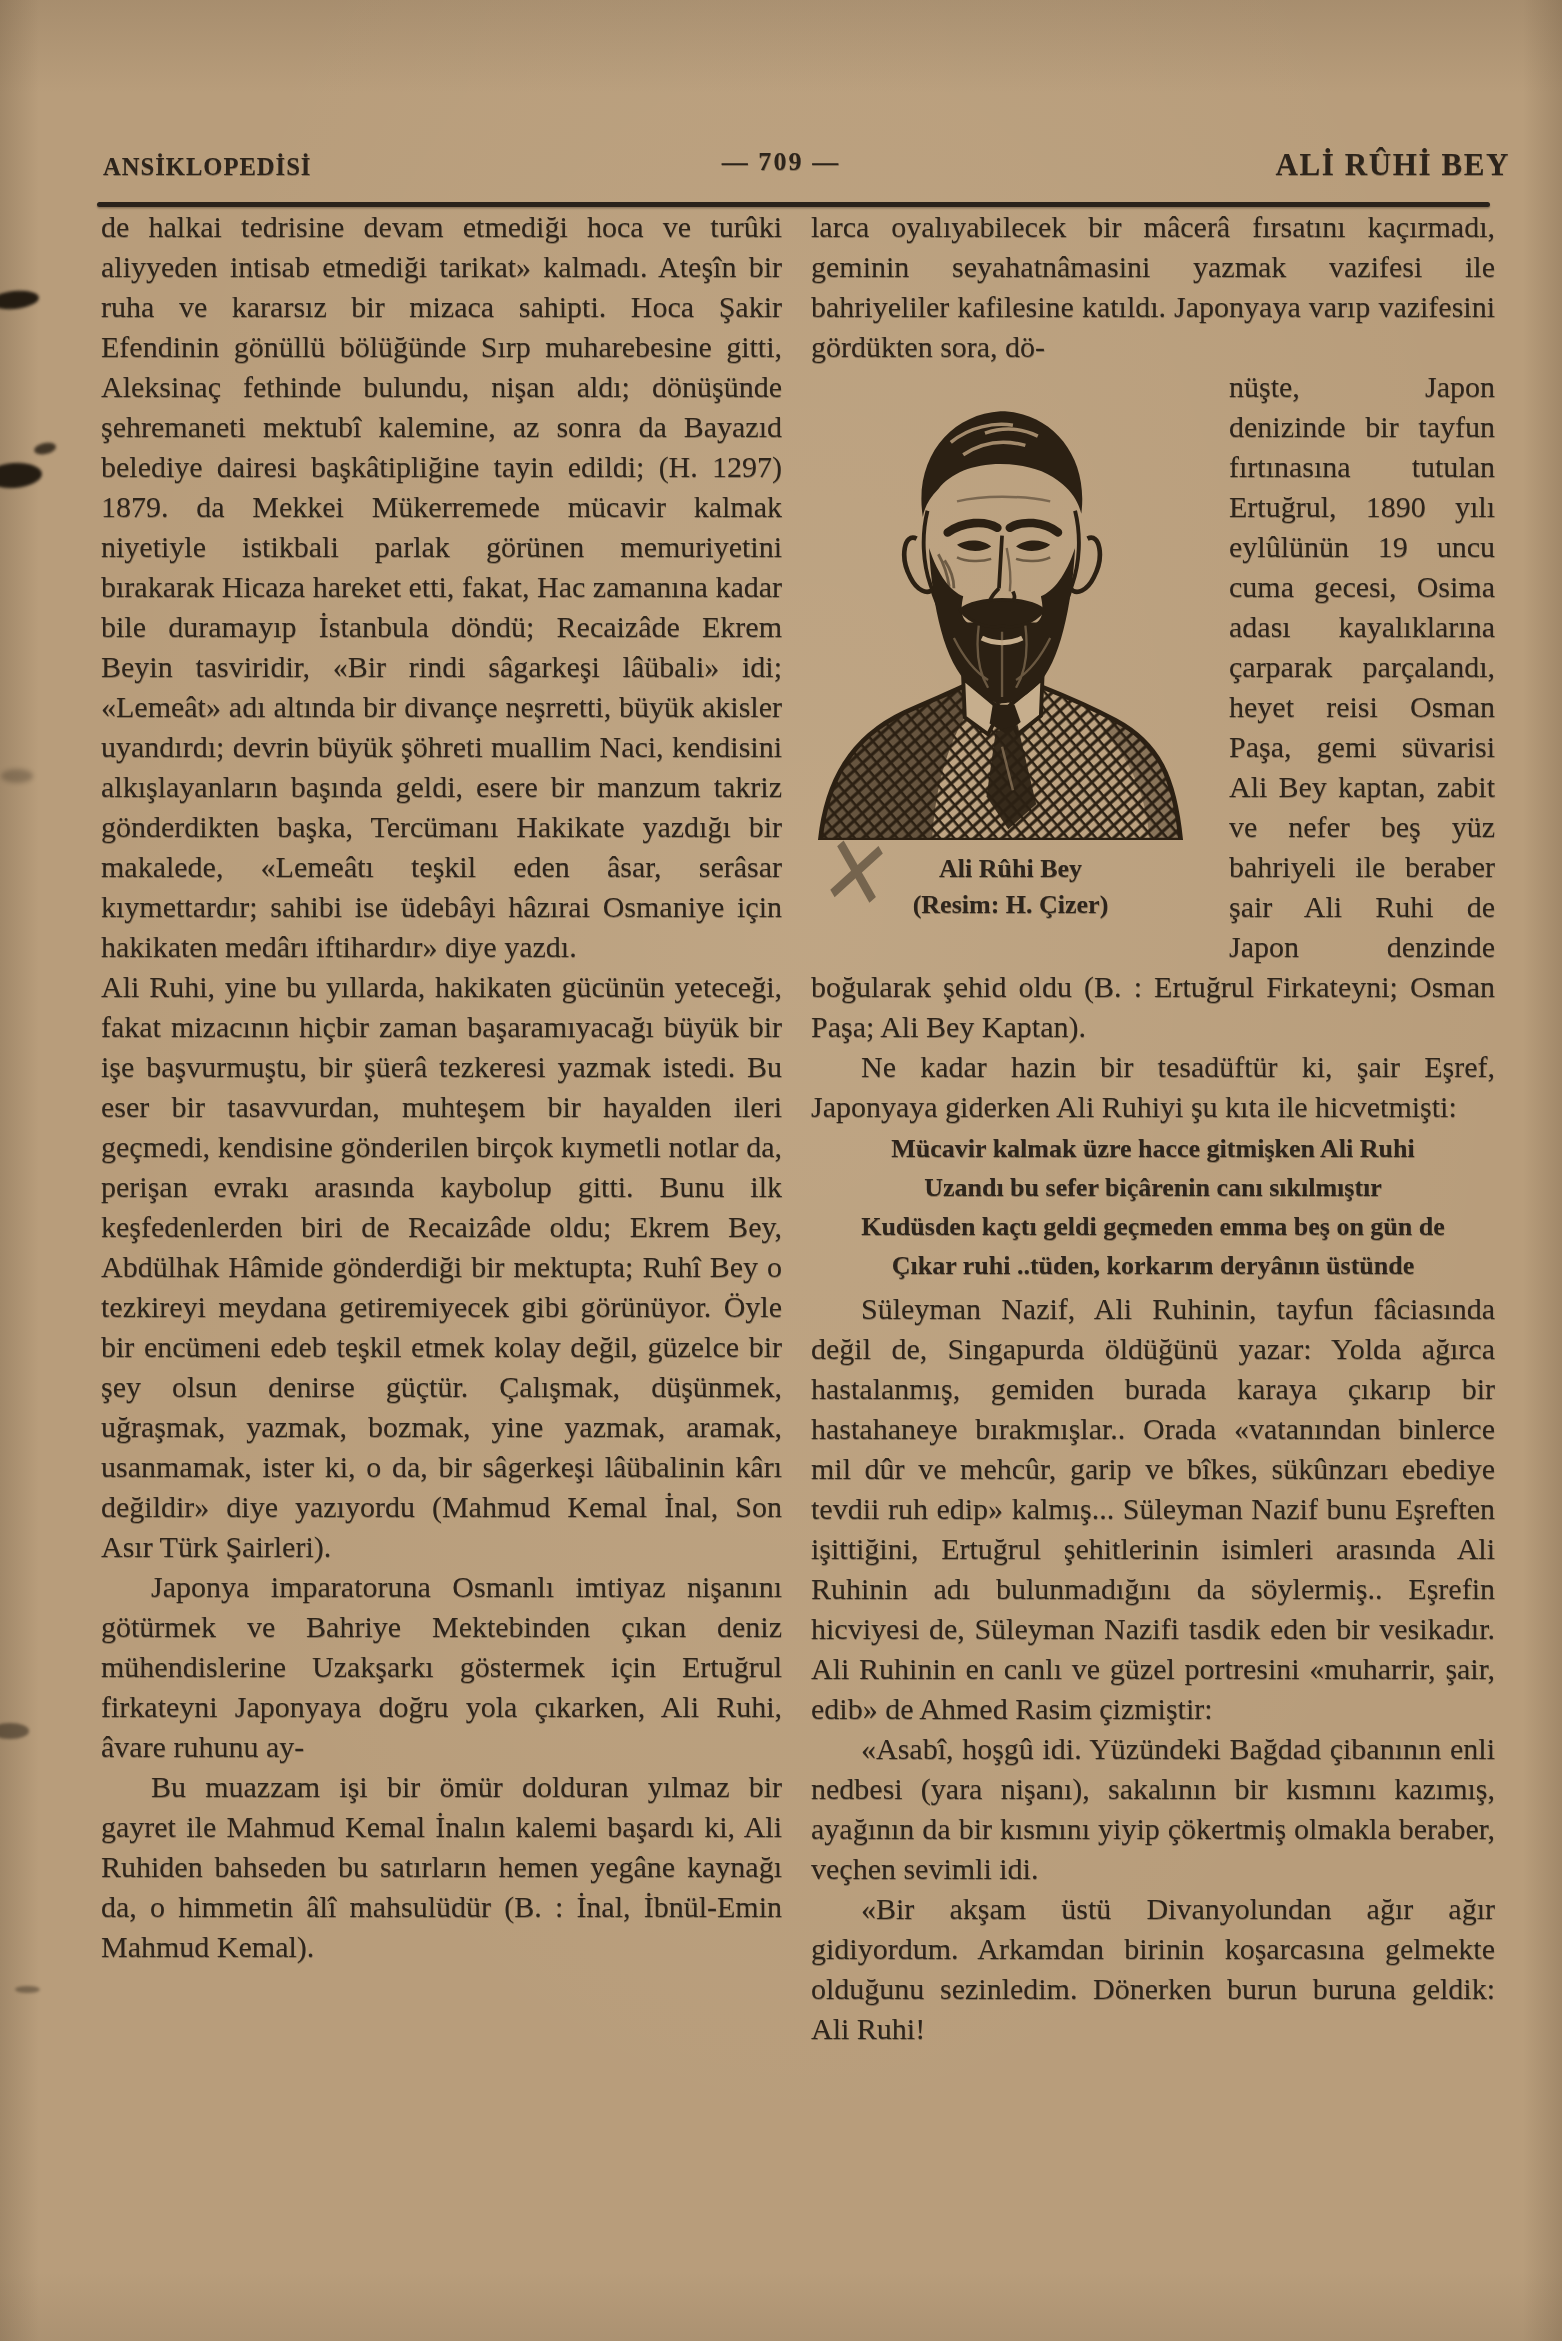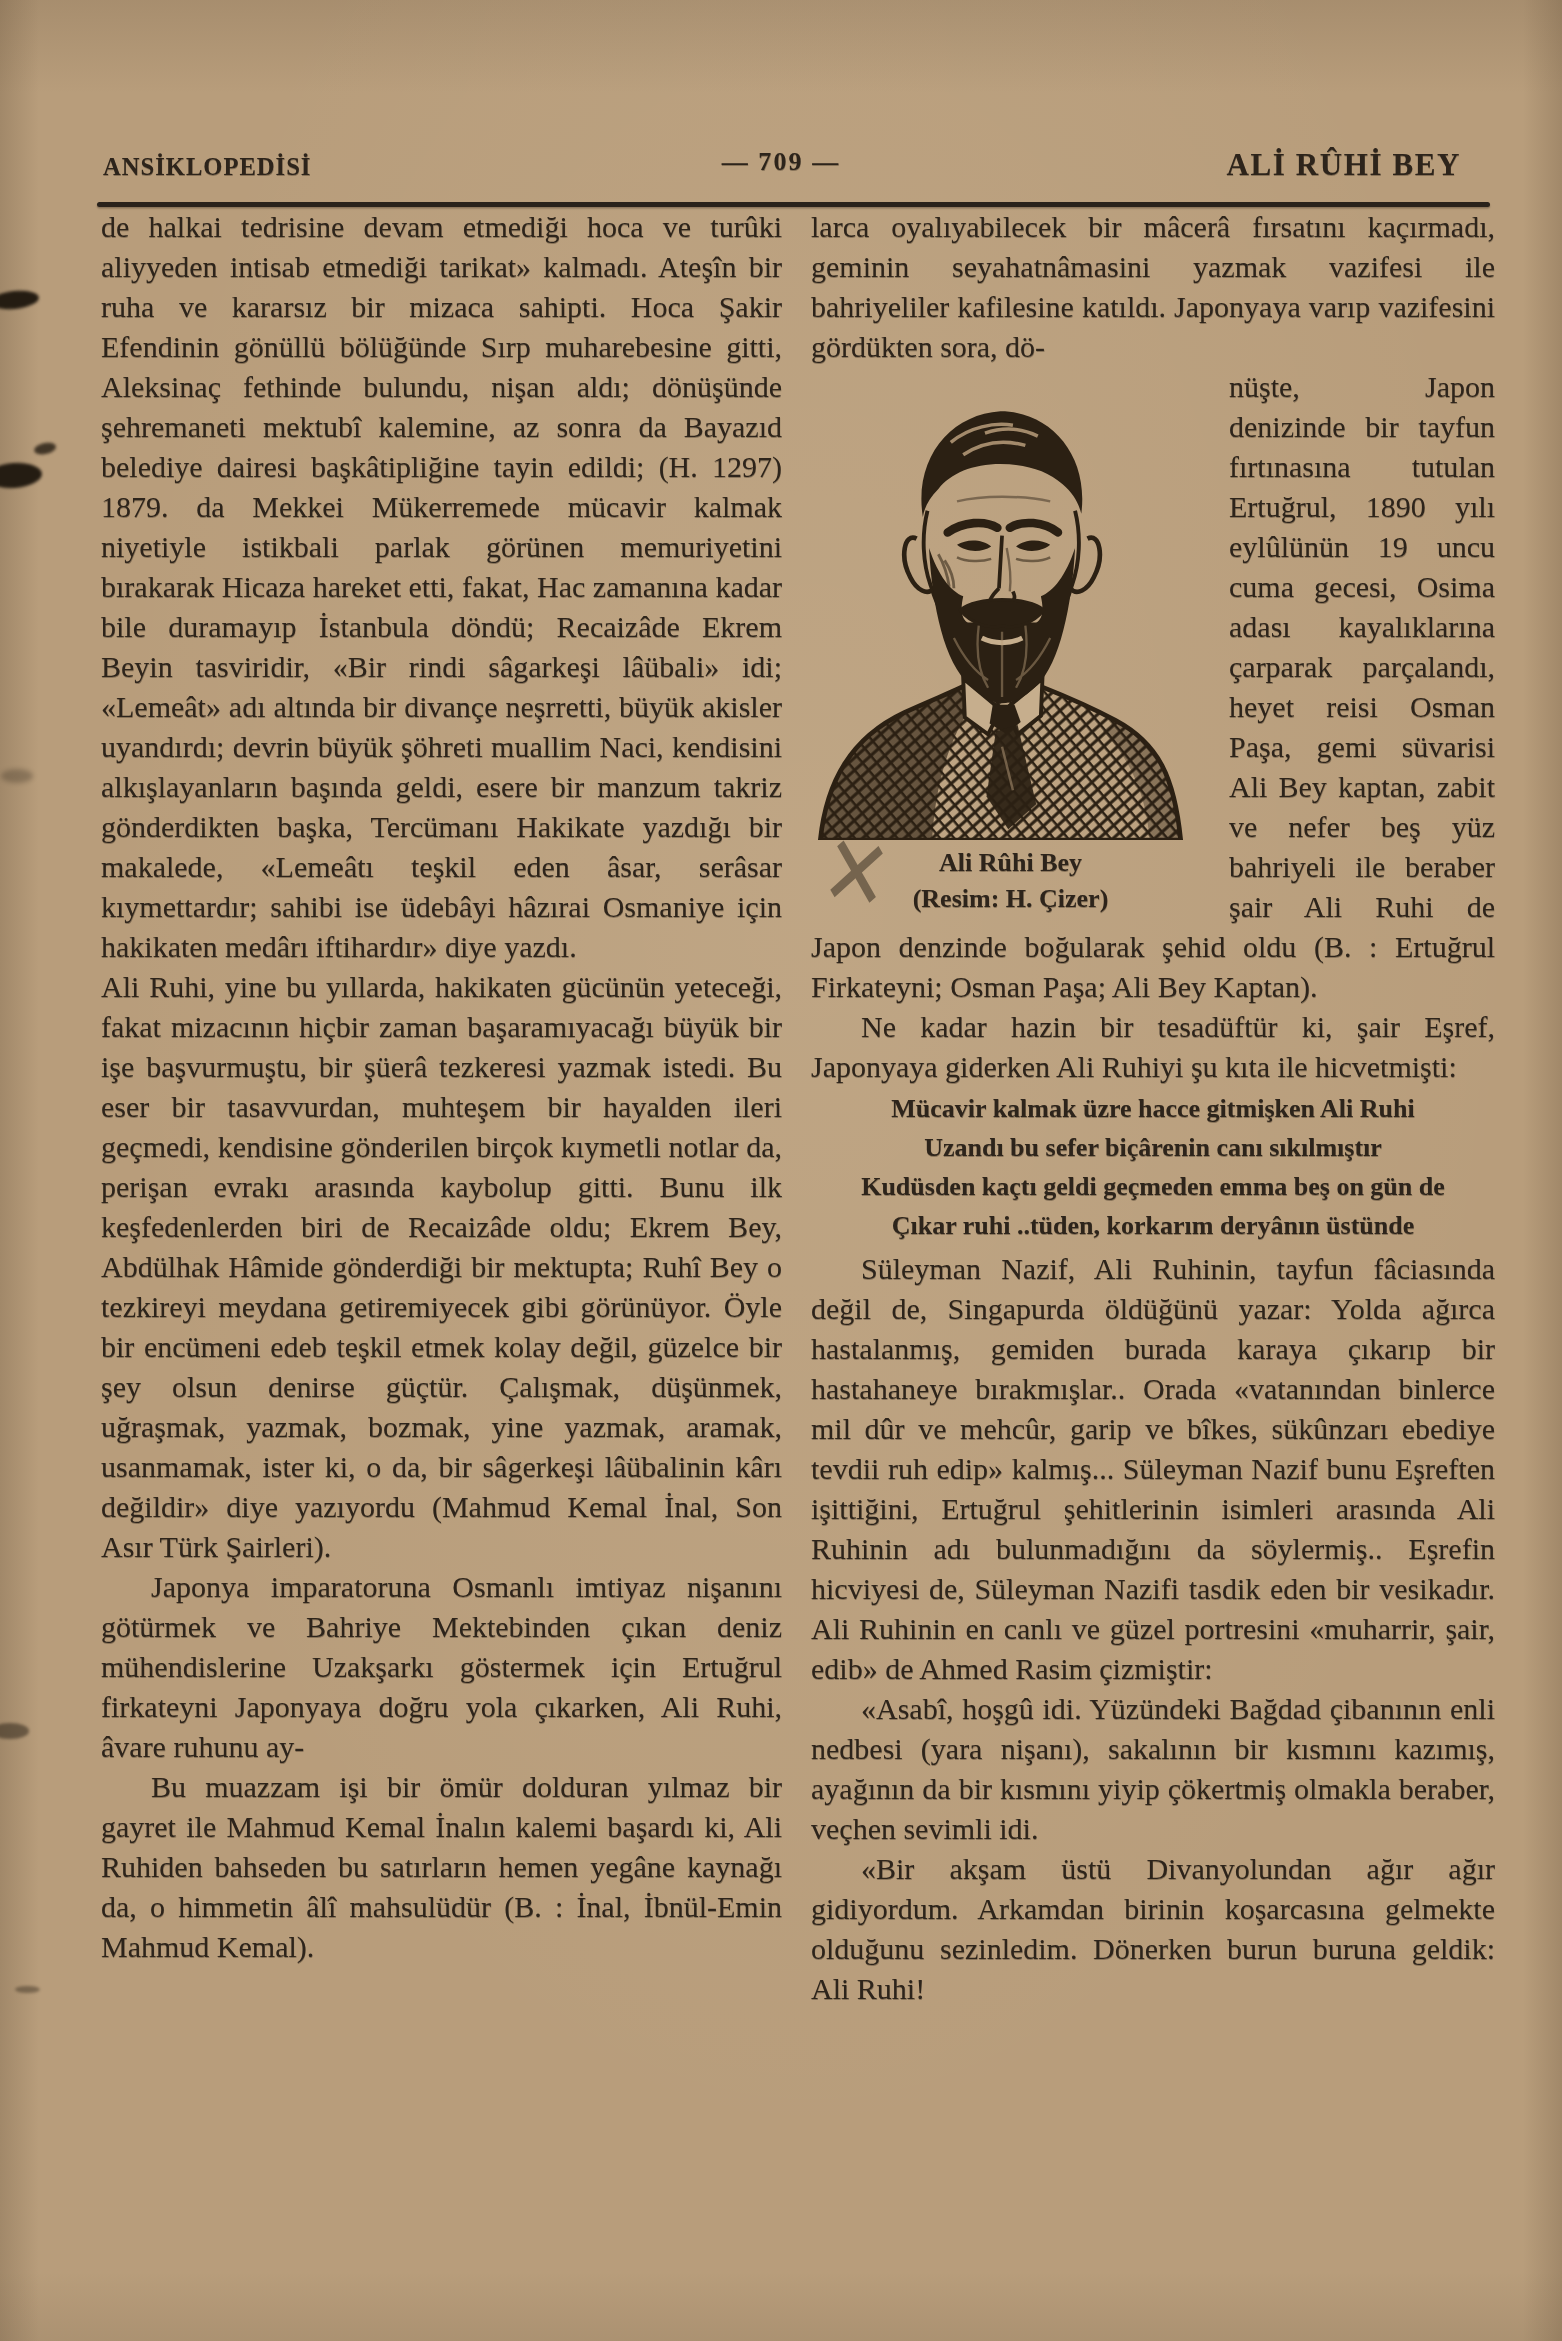--- a/index.html
+++ b/index.html
@@ -11,21 +11,21 @@
     color:#2d241b;
     background:
       radial-gradient(ellipse at 52% 38%, rgba(255,242,216,0.10), rgba(0,0,0,0) 62%),
       linear-gradient(90deg, rgba(80,62,42,0.22), rgba(0,0,0,0) 2.5%, rgba(0,0,0,0) 97.5%, rgba(80,62,42,0.22)),
       linear-gradient(0deg, rgba(80,62,42,0.12), rgba(0,0,0,0) 3%, rgba(0,0,0,0) 96%, rgba(80,62,42,0.16)),
       #b89d7b;
     text-shadow:0.3px 0.5px 0.5px rgba(43,32,20,0.35);
   }
   .header{
     position:absolute;top:147px;left:0;right:0;
-    padding-left:103px;padding-right:101px;
+    padding-left:103px;padding-right:52px;
     display:flex;justify-content:space-between;align-items:baseline;
     font-weight:bold;
   }
   .header-left{font-size:24.6px;letter-spacing:1px;}
   .header-center{
     position:absolute;left:50%;transform:translateX(-50%);
     font-size:26px;letter-spacing:2.1px;
   }
   .header-right{font-size:31px;letter-spacing:1.6px;}
   .rule{
@@ -41,21 +41,21 @@
   .col-right{left:811px;width:684px;}
   .para{margin:0;}
   .indent{text-indent:50px;}
   .figure{
     float:left;width:399px;margin:7.3px 19px 5.2px 0;
     position:relative;text-indent:0;
   }
   .portrait{display:block;width:373px;height:466px;margin-left:3.1px;}
   .caption{
     text-align:center;font-weight:bold;font-size:26px;line-height:36px;
-    margin-top:5px;text-indent:0;
+    margin-top:11px;text-indent:0;
   }
   .caption-mark{
     position:absolute;left:11.5px;top:461px;
     font-family:"DejaVu Sans", sans-serif;
     font-size:79px;font-weight:400;line-height:79px;
     color:rgba(86,72,55,0.70);
     transform:rotate(9deg) scaleY(1.25);
     text-shadow:none;
   }
   .verse{

